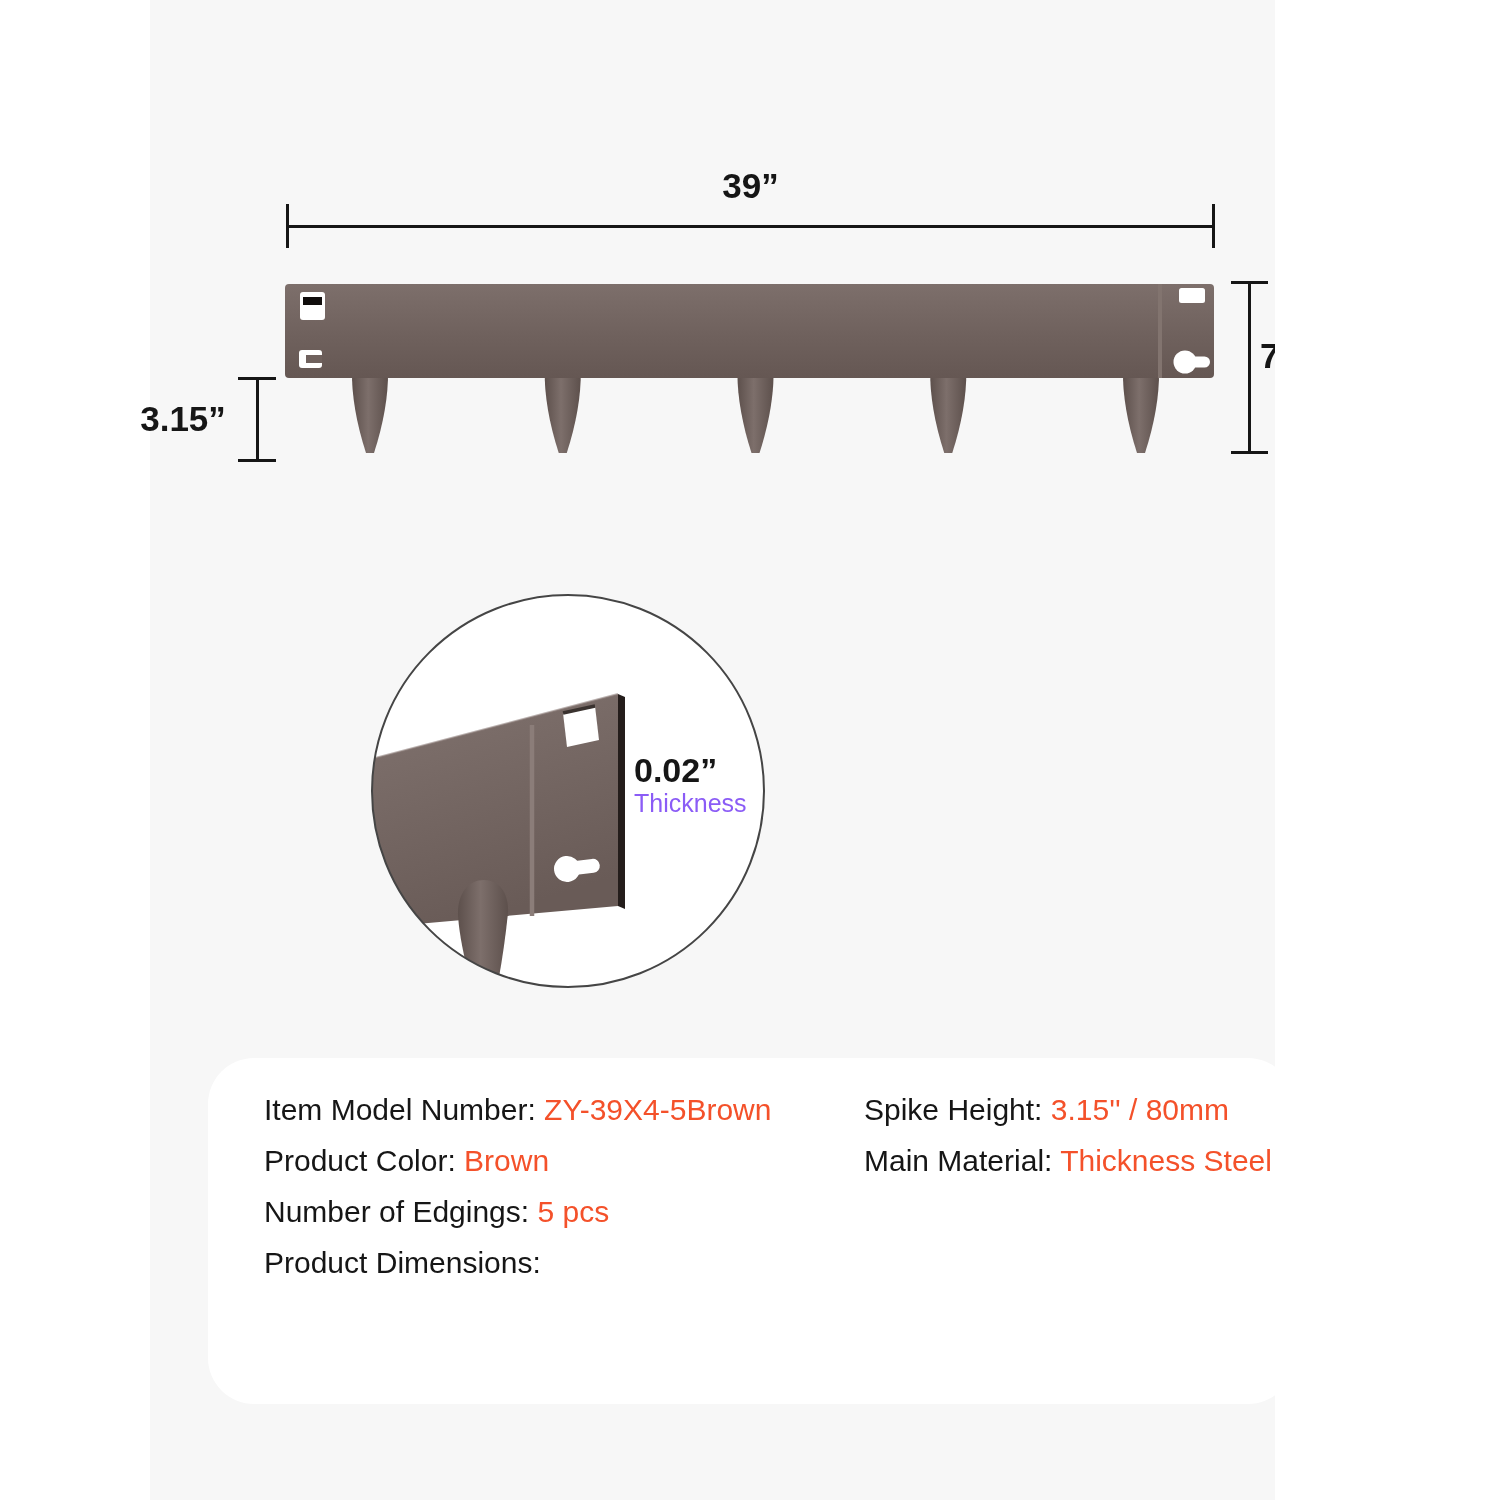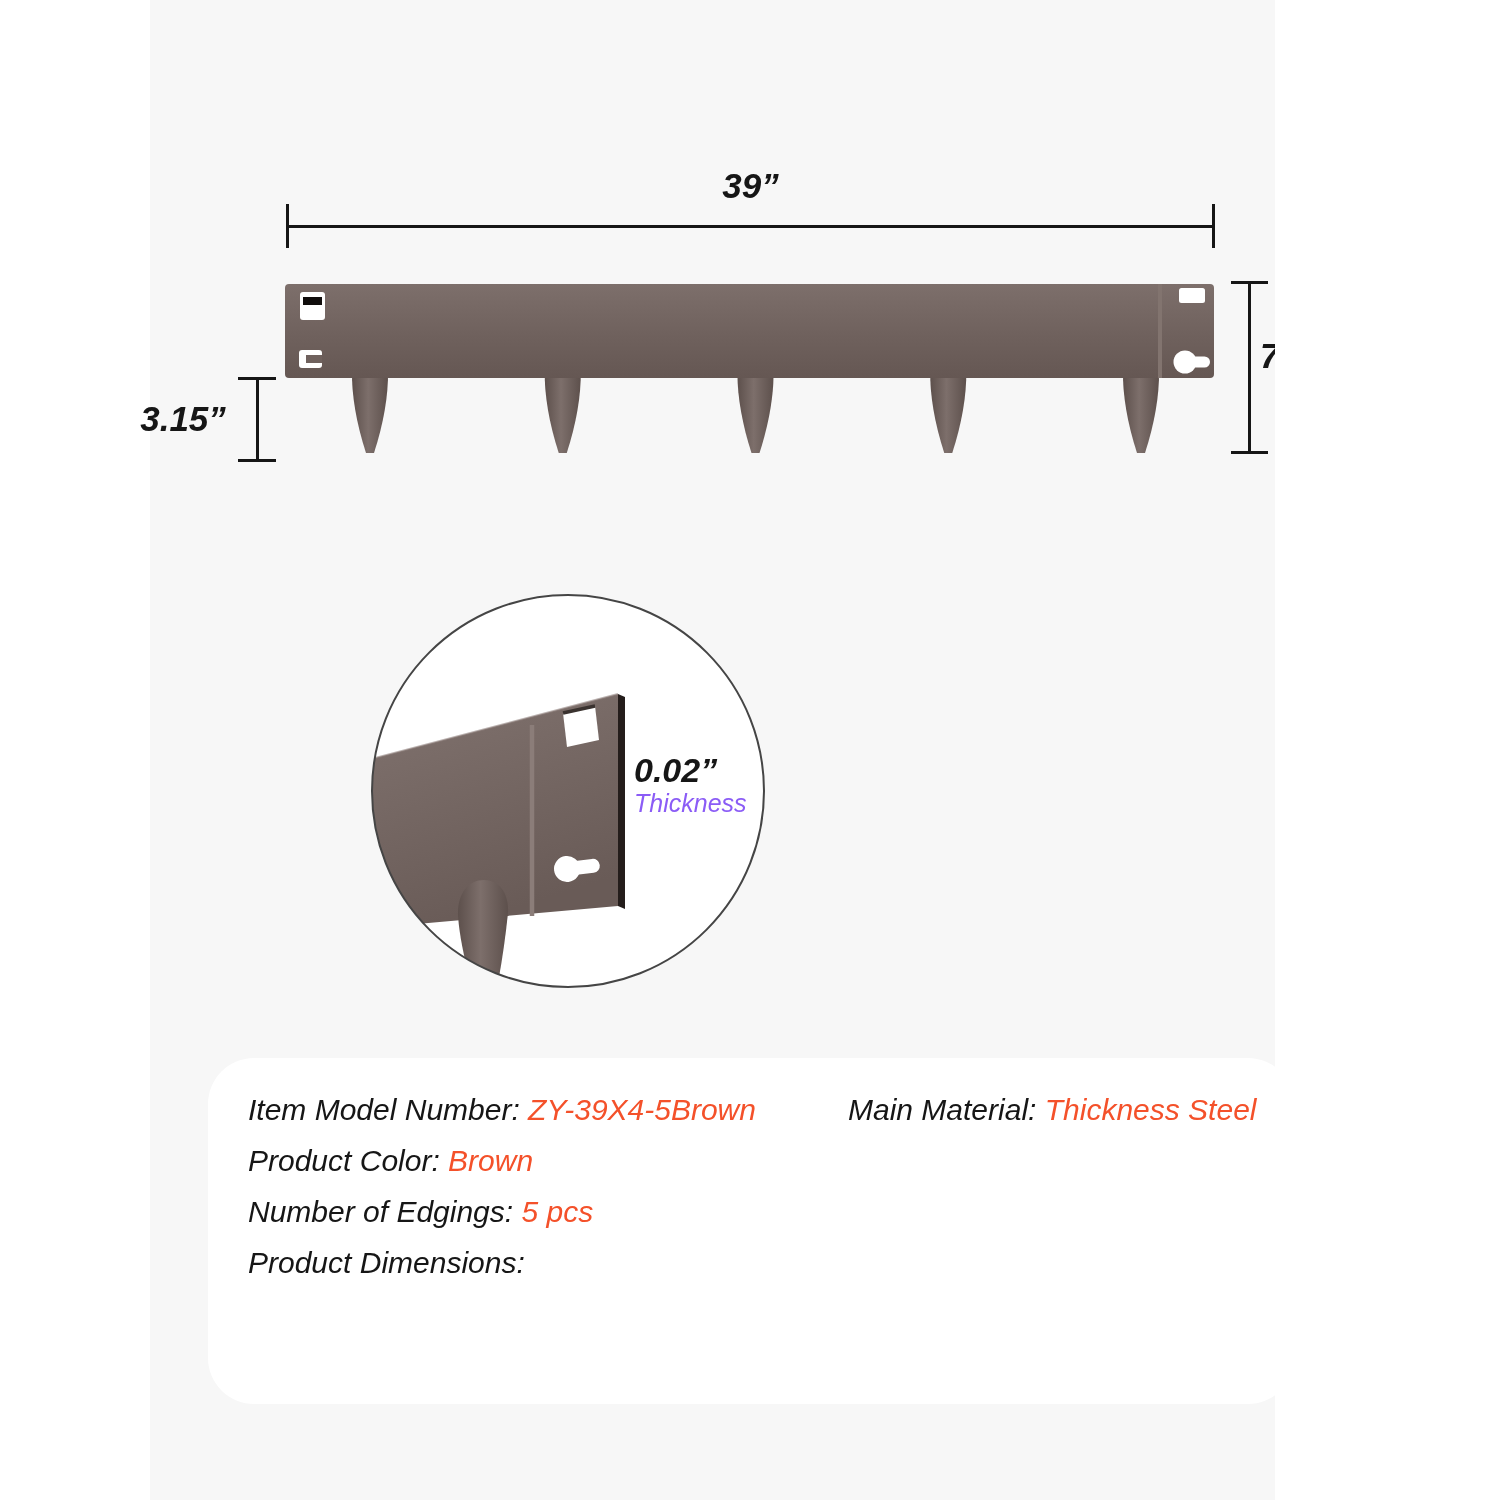--- a/index.html
+++ b/index.html
@@ -1,40 +1,40 @@
 <!DOCTYPE html>
 <html style="--accent: #f4512a; --ink: #161616; --band: #f7f7f7; --bar-brown: #6f615d; --panel: #ffffff;"><head>
 <meta charset="utf-8">
 <style>
   :root{
     --bg:#ffffff; --band:#f7f7f7; --ink:#161616; --accent:#f4512a;
     --bar-mid:#6f615d; --panel:#ffffff;
   }
   html,body{margin:0;padding:0;background:var(--bg);}
   .page{position:relative;width:1275px;height:1500px;background:var(--bg);overflow:hidden;
-        font-family:"Liberation Sans","DejaVu Sans",sans-serif;color:var(--ink);font-style:italic;}
+        font-family:"Liberation Sans","DejaVu Sans",sans-serif;color:var(--ink);}
   .band{position:absolute;left:150px;top:0;width:1200px;height:1500px;background:var(--band);}
   .abs{position:absolute;}
   
   .dimline{position:absolute;background:var(--ink);}
   .dim-label{position:absolute;font-weight:600;color:var(--ink);letter-spacing:0;}
   .lbl-39{left:287px;top:166px;width:927px;text-align:center;font-size:35px;}
   .lbl-713{left:1260px;top:336px;font-size:35px;}
   .lbl-315{left:120px;top:399px;width:126px;text-align:center;font-size:35px;}
   .lbl-006{left:634px;top:751px;font-size:34px;font-weight:600;}
   .lbl-thick{left:634px;top:789px;font-size:25px;font-weight:400;color:#8b5cf6;}
   
   .spec-panel{position:absolute;left:208px;top:1058px;width:1086px;height:346px;
               background:var(--panel);border-radius:46px;}
   .spec-col{position:absolute;top:0;}
   .spec-col.left{left:40px;padding-top:26px;}
   .spec-col.right{left:640px;padding-top:26px;}
   .spec-row{font-size:30px;line-height:51px;font-weight:500;white-space:nowrap;}
   .spec-row.tight{line-height:46px;}
-  .spec-label{color:var(--ink);}
+  .spec-label{color:var(--ink);margin-left:16px;}
   .spec-value{color:var(--accent);}
 </style>
 </head>
 <body>
 
 <div class="page">
   <div class="band"></div>
 
   <svg class="abs" style="left:0;top:0" width="1500" height="1500" viewBox="0 0 1500 1500">
     <defs>
@@ -136,17 +136,20 @@
       </div>
       <div class="spec-row">
         <span class="spec-label">Number of Edgings: </span><span class="spec-value">5 pcs</span>
       </div>
       <div class="spec-row">
         <span class="spec-label">Product Dimensions:</span>
       </div>
     </div>
     <div class="spec-col right">
       <div class="spec-row">
+        <span class="spec-label">Spike Height: </span><span class="spec-value">3.15'' / 80mm</span>
+      </div>
+      <div class="spec-row">
         <span class="spec-label">Main Material: </span><span class="spec-value">Thickness Steel</span>
       </div>
     </div>
   </div>
 </div>
 
 </body></html>

